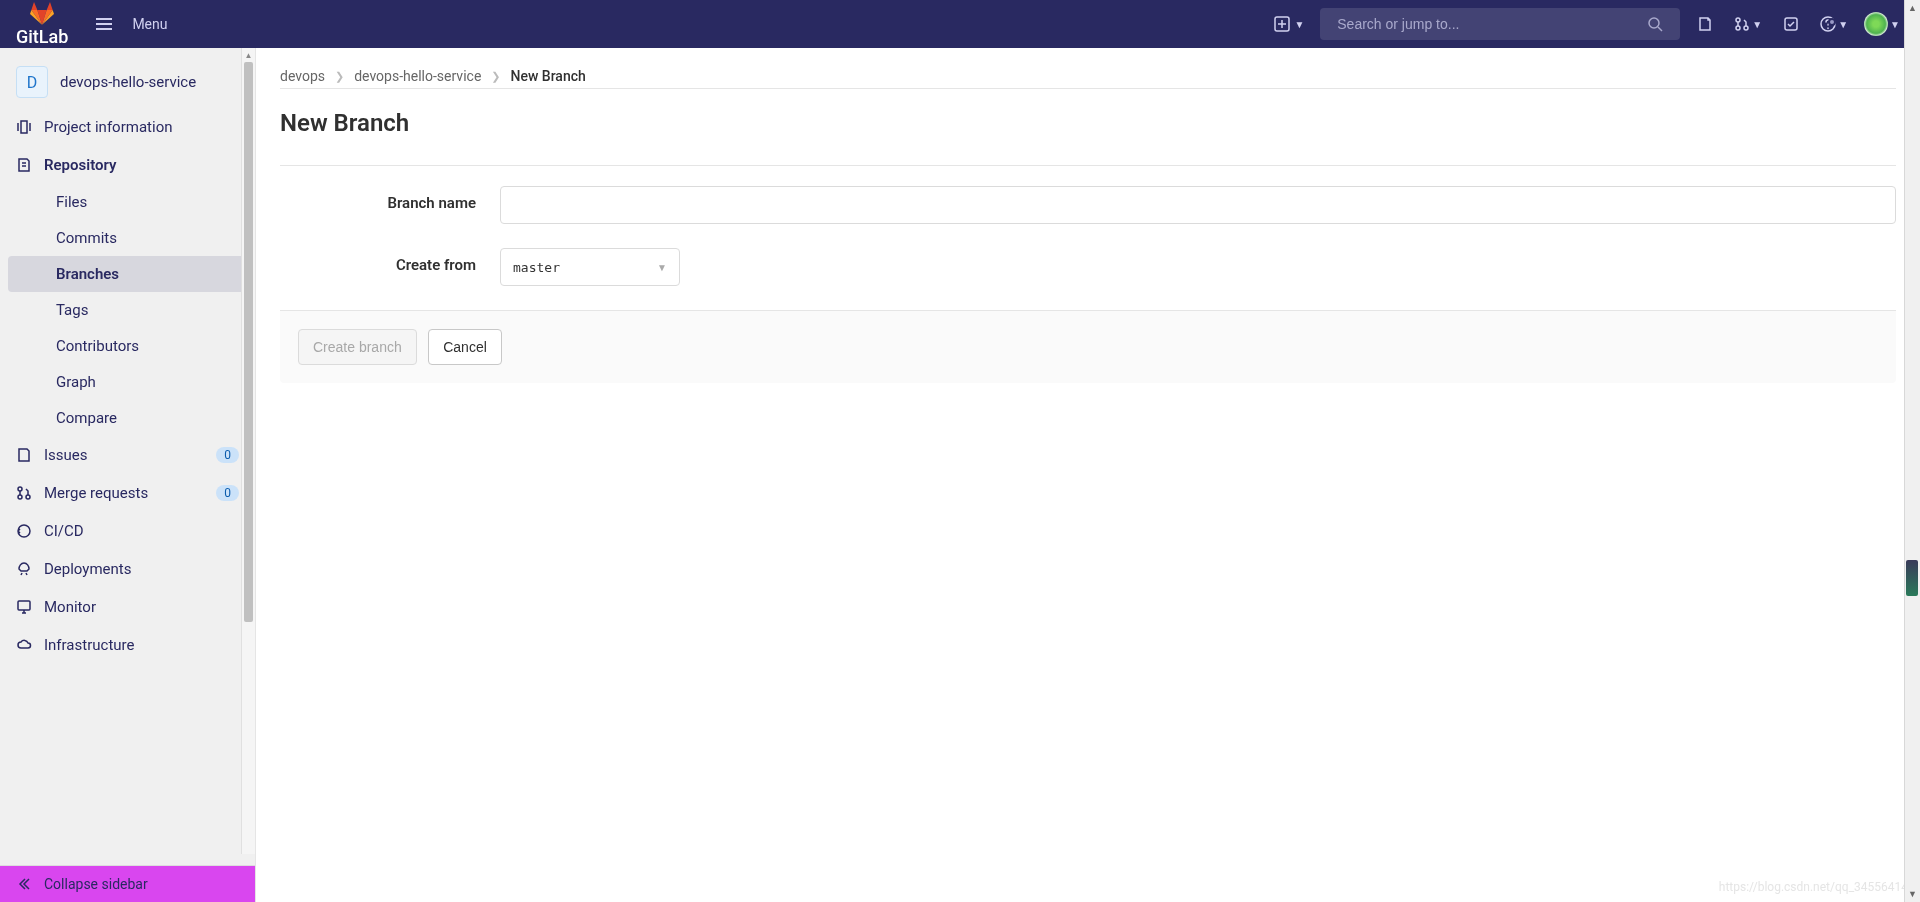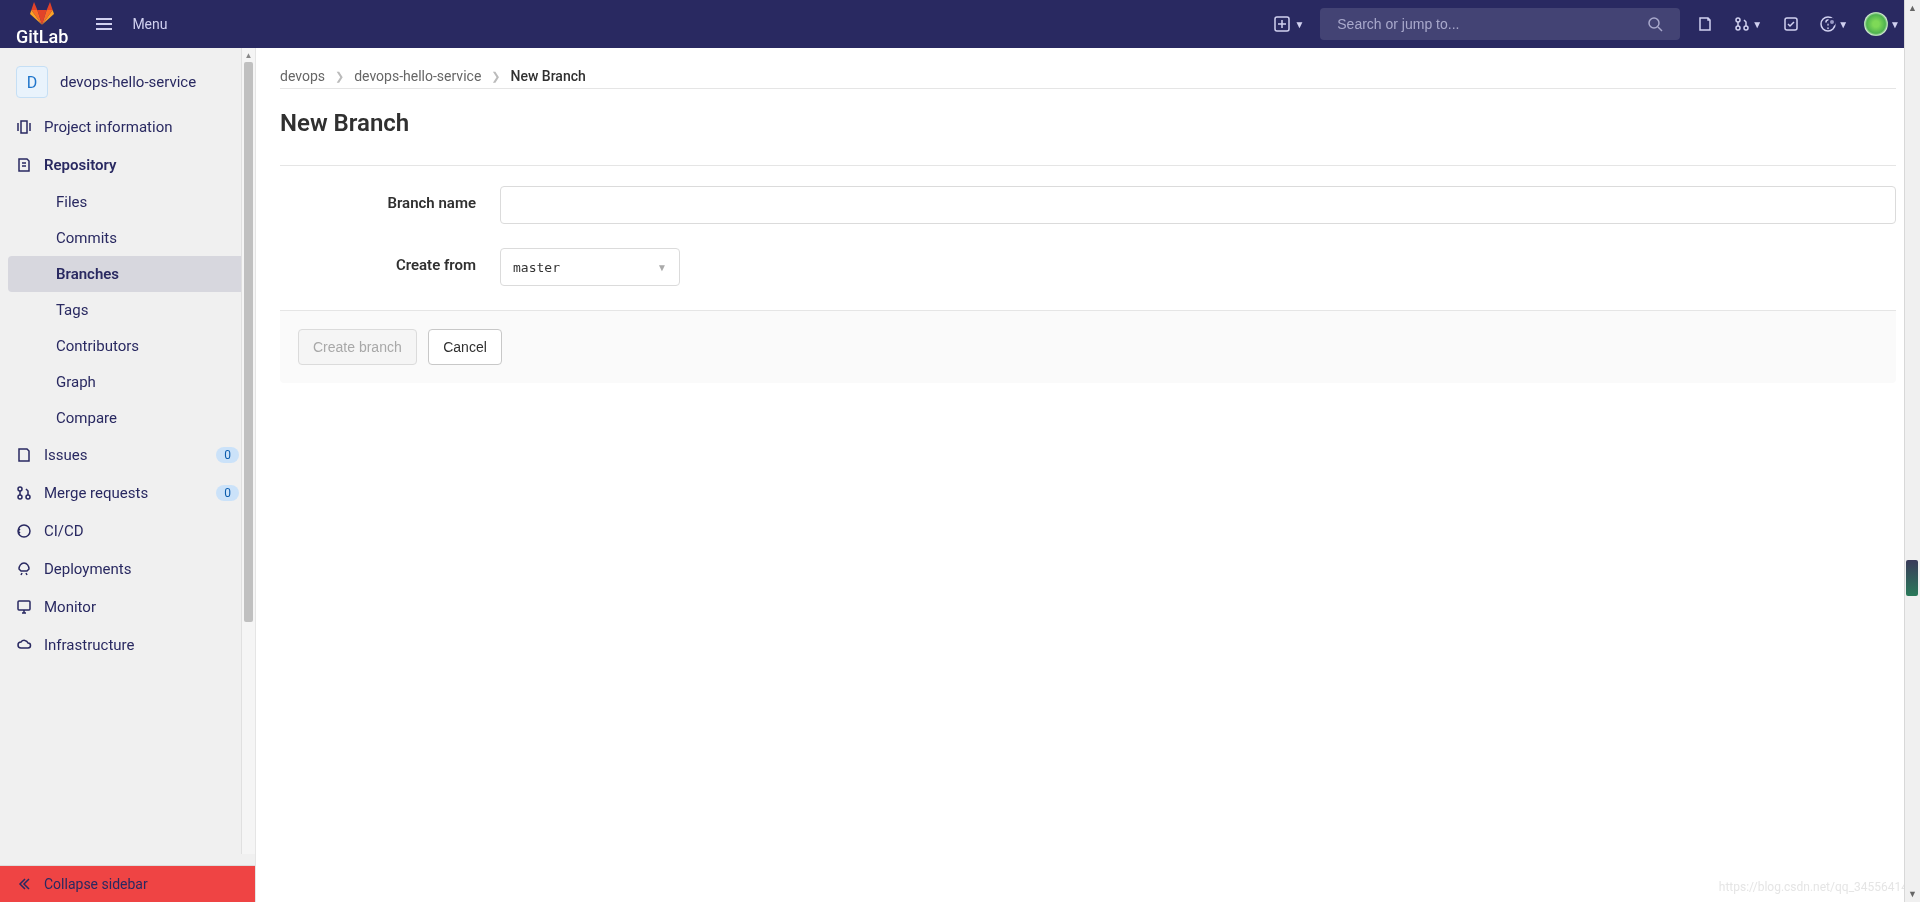--- a/index.html
+++ b/index.html
@@ -31,21 +31,21 @@
 .project-header { display: flex; align-items: center; gap: 12px; padding: 10px 16px; cursor: pointer; }
 .project-avatar { width: 32px; height: 32px; border-radius: 4px; background: #e9f3fc; color: #1f75cb; display: flex; align-items: center; justify-content: center; font-size: 16px; border: 1px solid #c5dff5; }
 .project-name { font-size: 15px; color: #292961; }
 .nav-item { display: flex; align-items: center; gap: 12px; padding: 10px 16px; cursor: pointer; color: #292961; position: relative; }
 .nav-item.active { font-weight: 600; }
 .nav-item .nav-icon { width: 16px; height: 16px; display: flex; align-items: center; justify-content: center; flex-shrink: 0; }
 .nav-item .nav-label { flex: 1; font-size: 15px; }
 .sub-item { display: flex; align-items: center; padding: 9px 16px 9px 48px; cursor: pointer; color: #292961; font-size: 15px; border-radius: 4px; margin: 0 8px; }
 .sub-item.active { background: rgba(41,41,97,0.12); font-weight: 600; }
 .badge { background: #cbe2f9; color: #0b5cad; border-radius: 10px; padding: 1px 8px; font-size: 12px; min-width: 20px; text-align: center; }
-.sidebar-footer { border-top: 1px solid #ddd; padding: 10px 16px; display: flex; align-items: center; gap: 12px; cursor: pointer; color: #292961; background: #ef4444; }
+.sidebar-footer { border-top: 1px solid #ddd; padding: 10px 16px; display: flex; align-items: center; gap: 12px; cursor: pointer; color: #292961; background: #d946ef; }
 .sidebar-scrollbar-track { position: absolute; right: 0; top: 0; bottom: 48px; width: 14px; background: #f5f5f5; border-left: 1px solid #e0e0e0; }
 .sidebar-scrollbar-arrow { height: 14px; display: flex; align-items: center; justify-content: center; color: #888; font-size: 8px; }
 .sidebar-scrollbar-thumb { position: absolute; top: 14px; left: 2px; right: 2px; height: 560px; background: #c0c0c0; border-radius: 2px; }
 
 .main { flex: 1; overflow-y: auto; position: relative; }
 .main-inner { padding: 20px 24px; max-width: 100%; }
 .breadcrumbs { display: flex; align-items: center; gap: 10px; font-size: 14px; color: #666; margin-bottom: 4px; }
 .breadcrumbs a { color: #666; text-decoration: none; cursor: pointer; }
 .breadcrumbs .sep { color: #bbb; font-size: 11px; }
 .breadcrumbs .current { color: #303030; font-weight: 500; }

